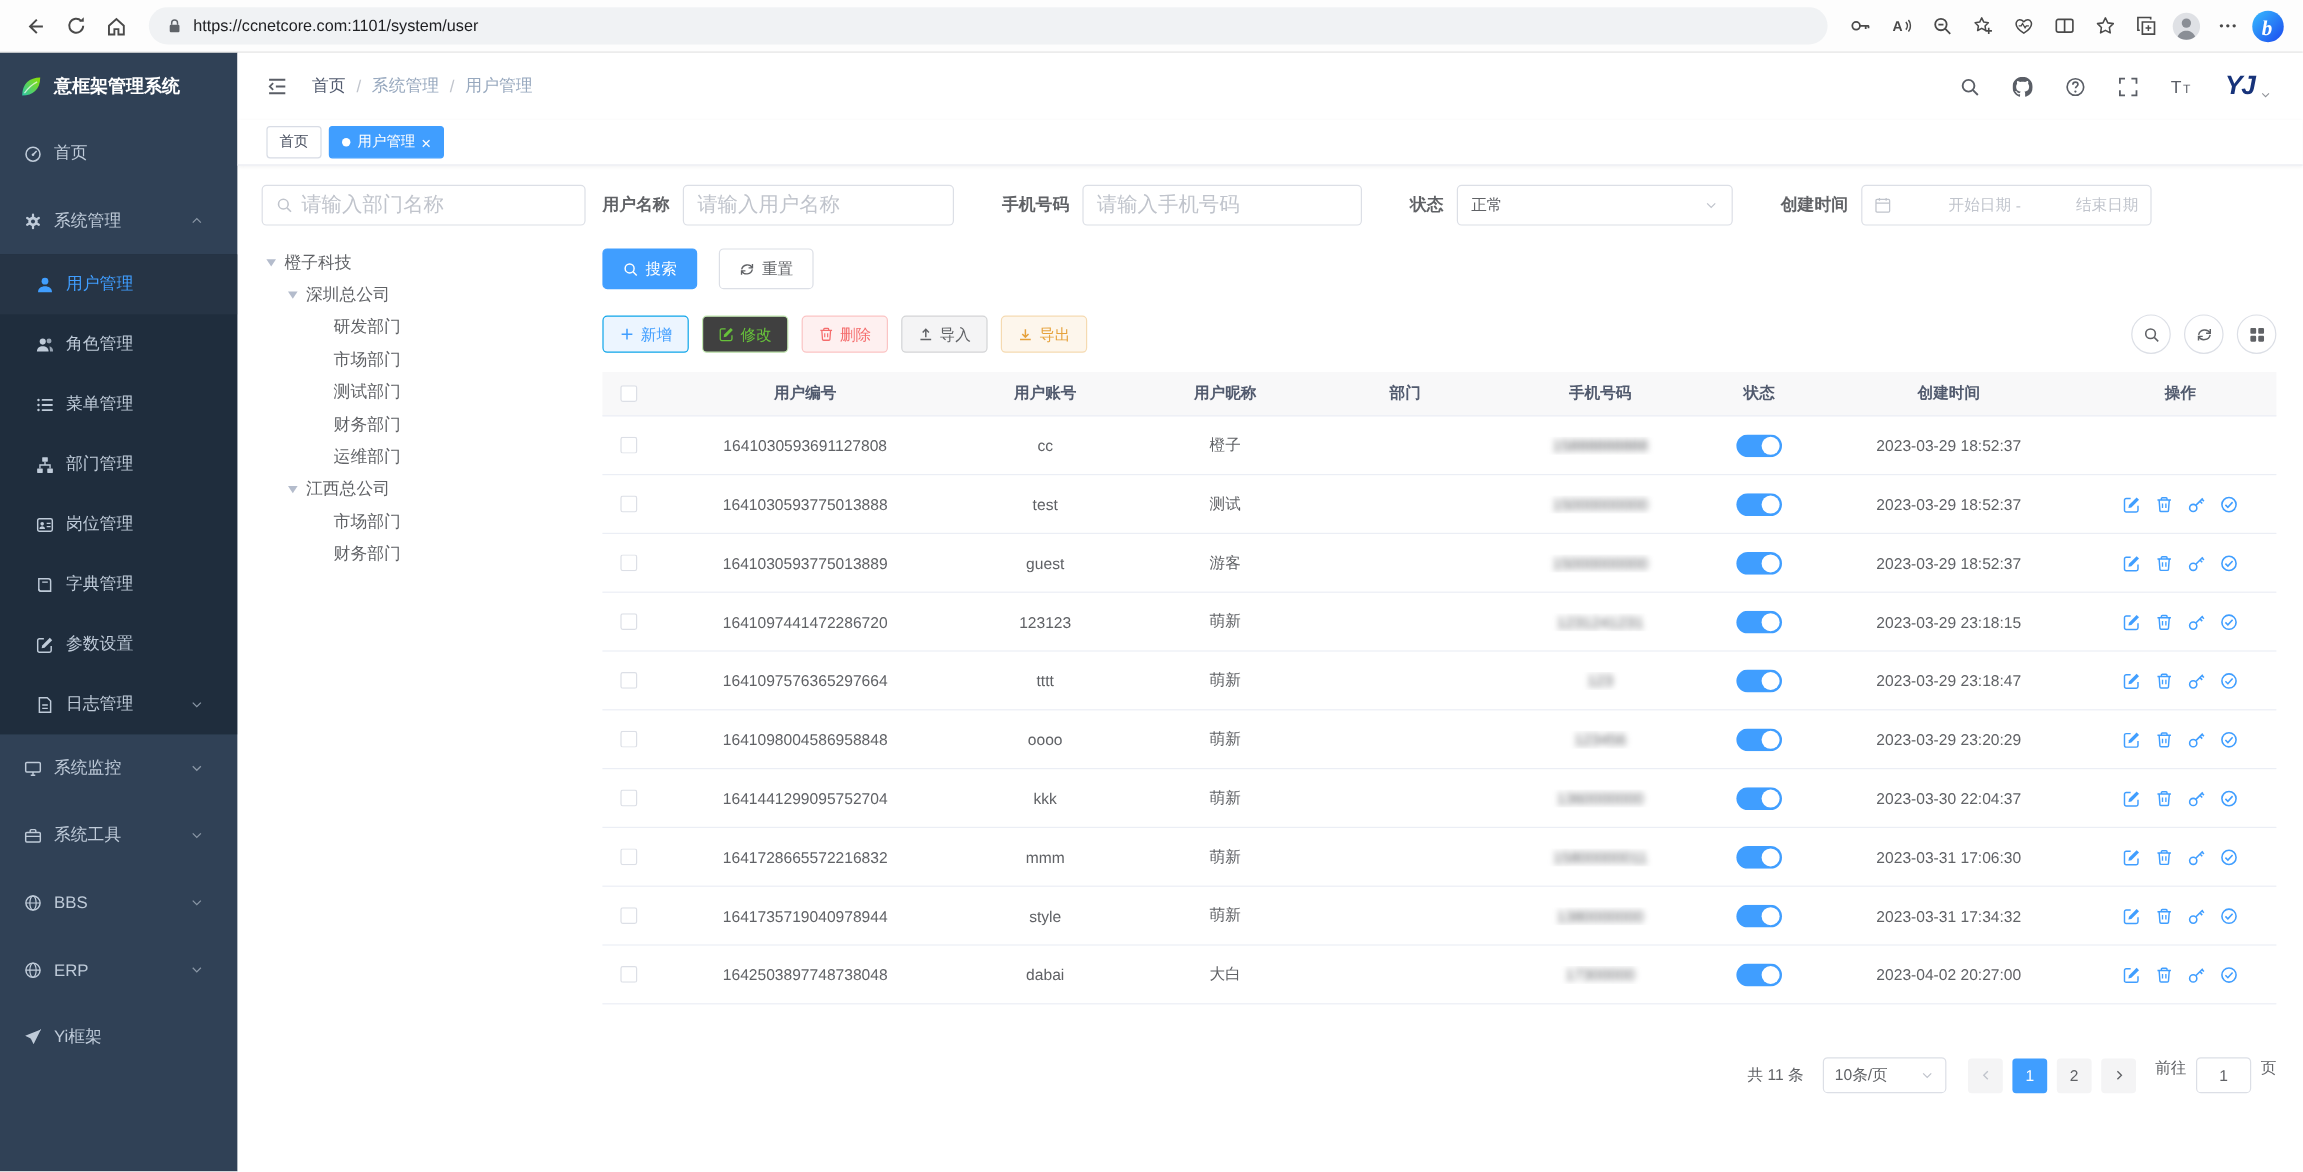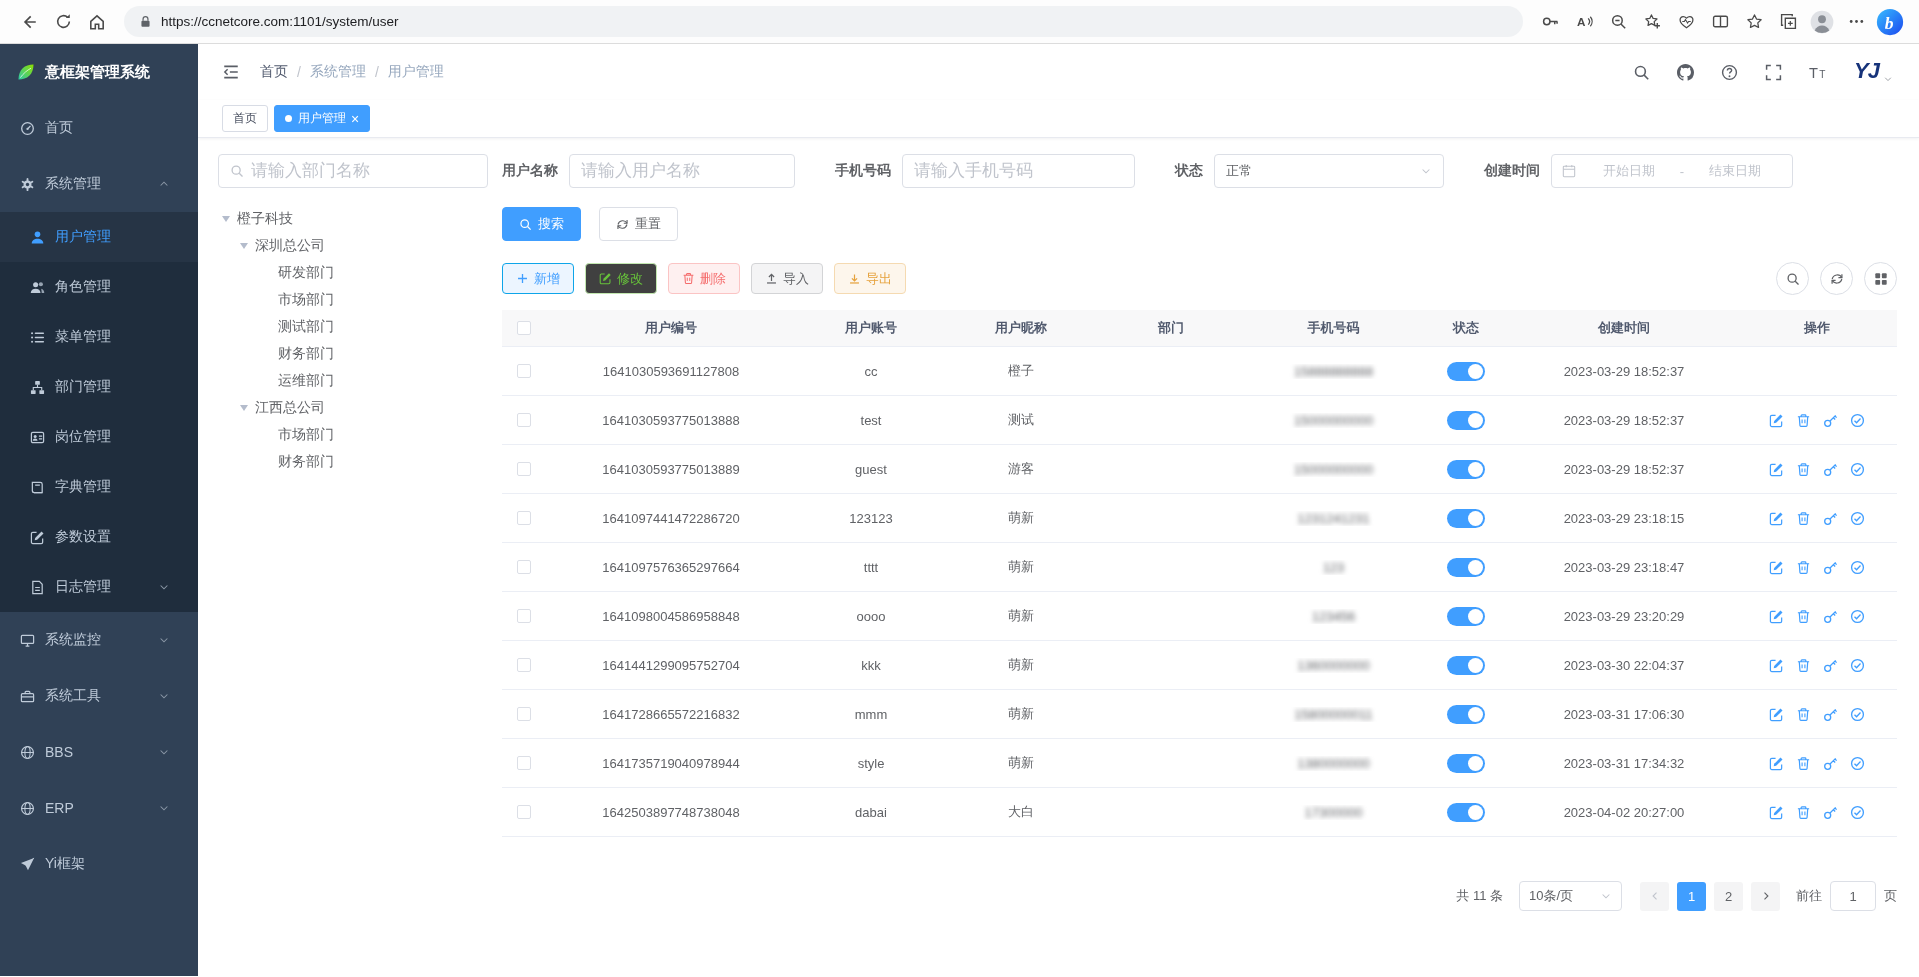--- a/index.html
+++ b/index.html
@@ -73,21 +73,21 @@
 
   .filter-row{display:flex;align-items:center;flex-wrap:nowrap}
   .f-item{display:flex;align-items:center;margin-right:40px}
   .f-label{font-size:14px;font-weight:700;color:#606266;margin-right:11px;white-space:nowrap}
   .w-user{width:226px}.w-phone{width:233px}
   .select{width:230px;height:34px;border:1px solid #dcdfe6;border-radius:4px;display:flex;align-items:center;justify-content:space-between;padding:0 11px;background:#fff;cursor:pointer}
   .select .val{font-size:13px;color:#606266}
   .select .dchev{color:#c0c4cc}
   .daterange{width:242px;height:34px;border:1px solid #dcdfe6;border-radius:4px;display:flex;align-items:center;padding:0 10px;background:#fff;cursor:pointer}
   .daterange .cal{color:#c0c4cc;margin-right:6px}
-  .daterange .ph{font-size:13px;color:#c0c4cc;flex:1;text-align:center}
+  .daterange .ph{font-size:13px;color:#c0c4cc;flex:1;text-align:right}
   .daterange .dsep{font-size:13px;color:#c0c4cc;padding:0 4px}
 
   .btn-row{margin-top:19px;display:flex;gap:18px}
   .btn{height:34px;padding:0 16px;border-radius:4px;font-size:13px;display:inline-flex;align-items:center;gap:6px;cursor:pointer;font-family:inherit;white-space:nowrap}
   .btn-primary{background:#409eff;border:1px solid #409eff;color:#fff}
   .btn-default{background:#fff;border:1px solid #dcdfe6;color:#606266}
 
   .toolbar{margin-top:21px;display:flex;align-items:center;gap:11px}
   .btn-sm{height:31px;padding:0 13px;border-radius:4px;font-size:13px;display:inline-flex;align-items:center;gap:5px;cursor:pointer;white-space:nowrap}
   .btn-add{color:#409eff;background:#ecf5ff;border:1px solid #0ea5e9}
@@ -113,21 +113,21 @@
   .op{color:#409eff;cursor:pointer;display:inline-flex}
 
   
   .pagination{margin-top:44px;display:flex;align-items:center;justify-content:flex-end;font-size:13px;color:#606266}
   .pg-total{margin-right:16px}
   .pg-size{width:103px;height:30px;border:1px solid #dcdfe6;border-radius:4px;display:flex;align-items:center;justify-content:space-between;padding:0 9px;cursor:pointer;margin-right:14px}
   .pg-size .dchev{color:#c0c4cc}
   .pbtn{min-width:29px;height:29px;background:#f4f4f5;border:none;border-radius:3px;display:flex;align-items:center;justify-content:center;color:#606266;font-size:13px;cursor:pointer;margin:0 4px;font-family:inherit}
   .pbtn.active{background:#409eff;color:#fff}
   .pbtn.prev{color:#c0c4cc}
-  .pg-goto{margin-left:12px;display:flex;align-items:center;gap:8px}
+  .pg-goto{margin-left:12px;display:flex;gap:8px}
   .goto-input{width:46px;height:30px;border:1px solid #dcdfe6;border-radius:4px;text-align:center;font-size:13px;color:#606266;outline:none;font-family:inherit}
 </style>
 </head>
 <body>
 
 <svg style="position:absolute;width:0;height:0" aria-hidden="true">
   <defs>
     <linearGradient id="lg" x1="0" y1="1" x2="1" y2="0">
       <stop offset="0" stop-color="#2ec7a6"></stop>
         <stop offset="1" stop-color="#8ee000"></stop>

